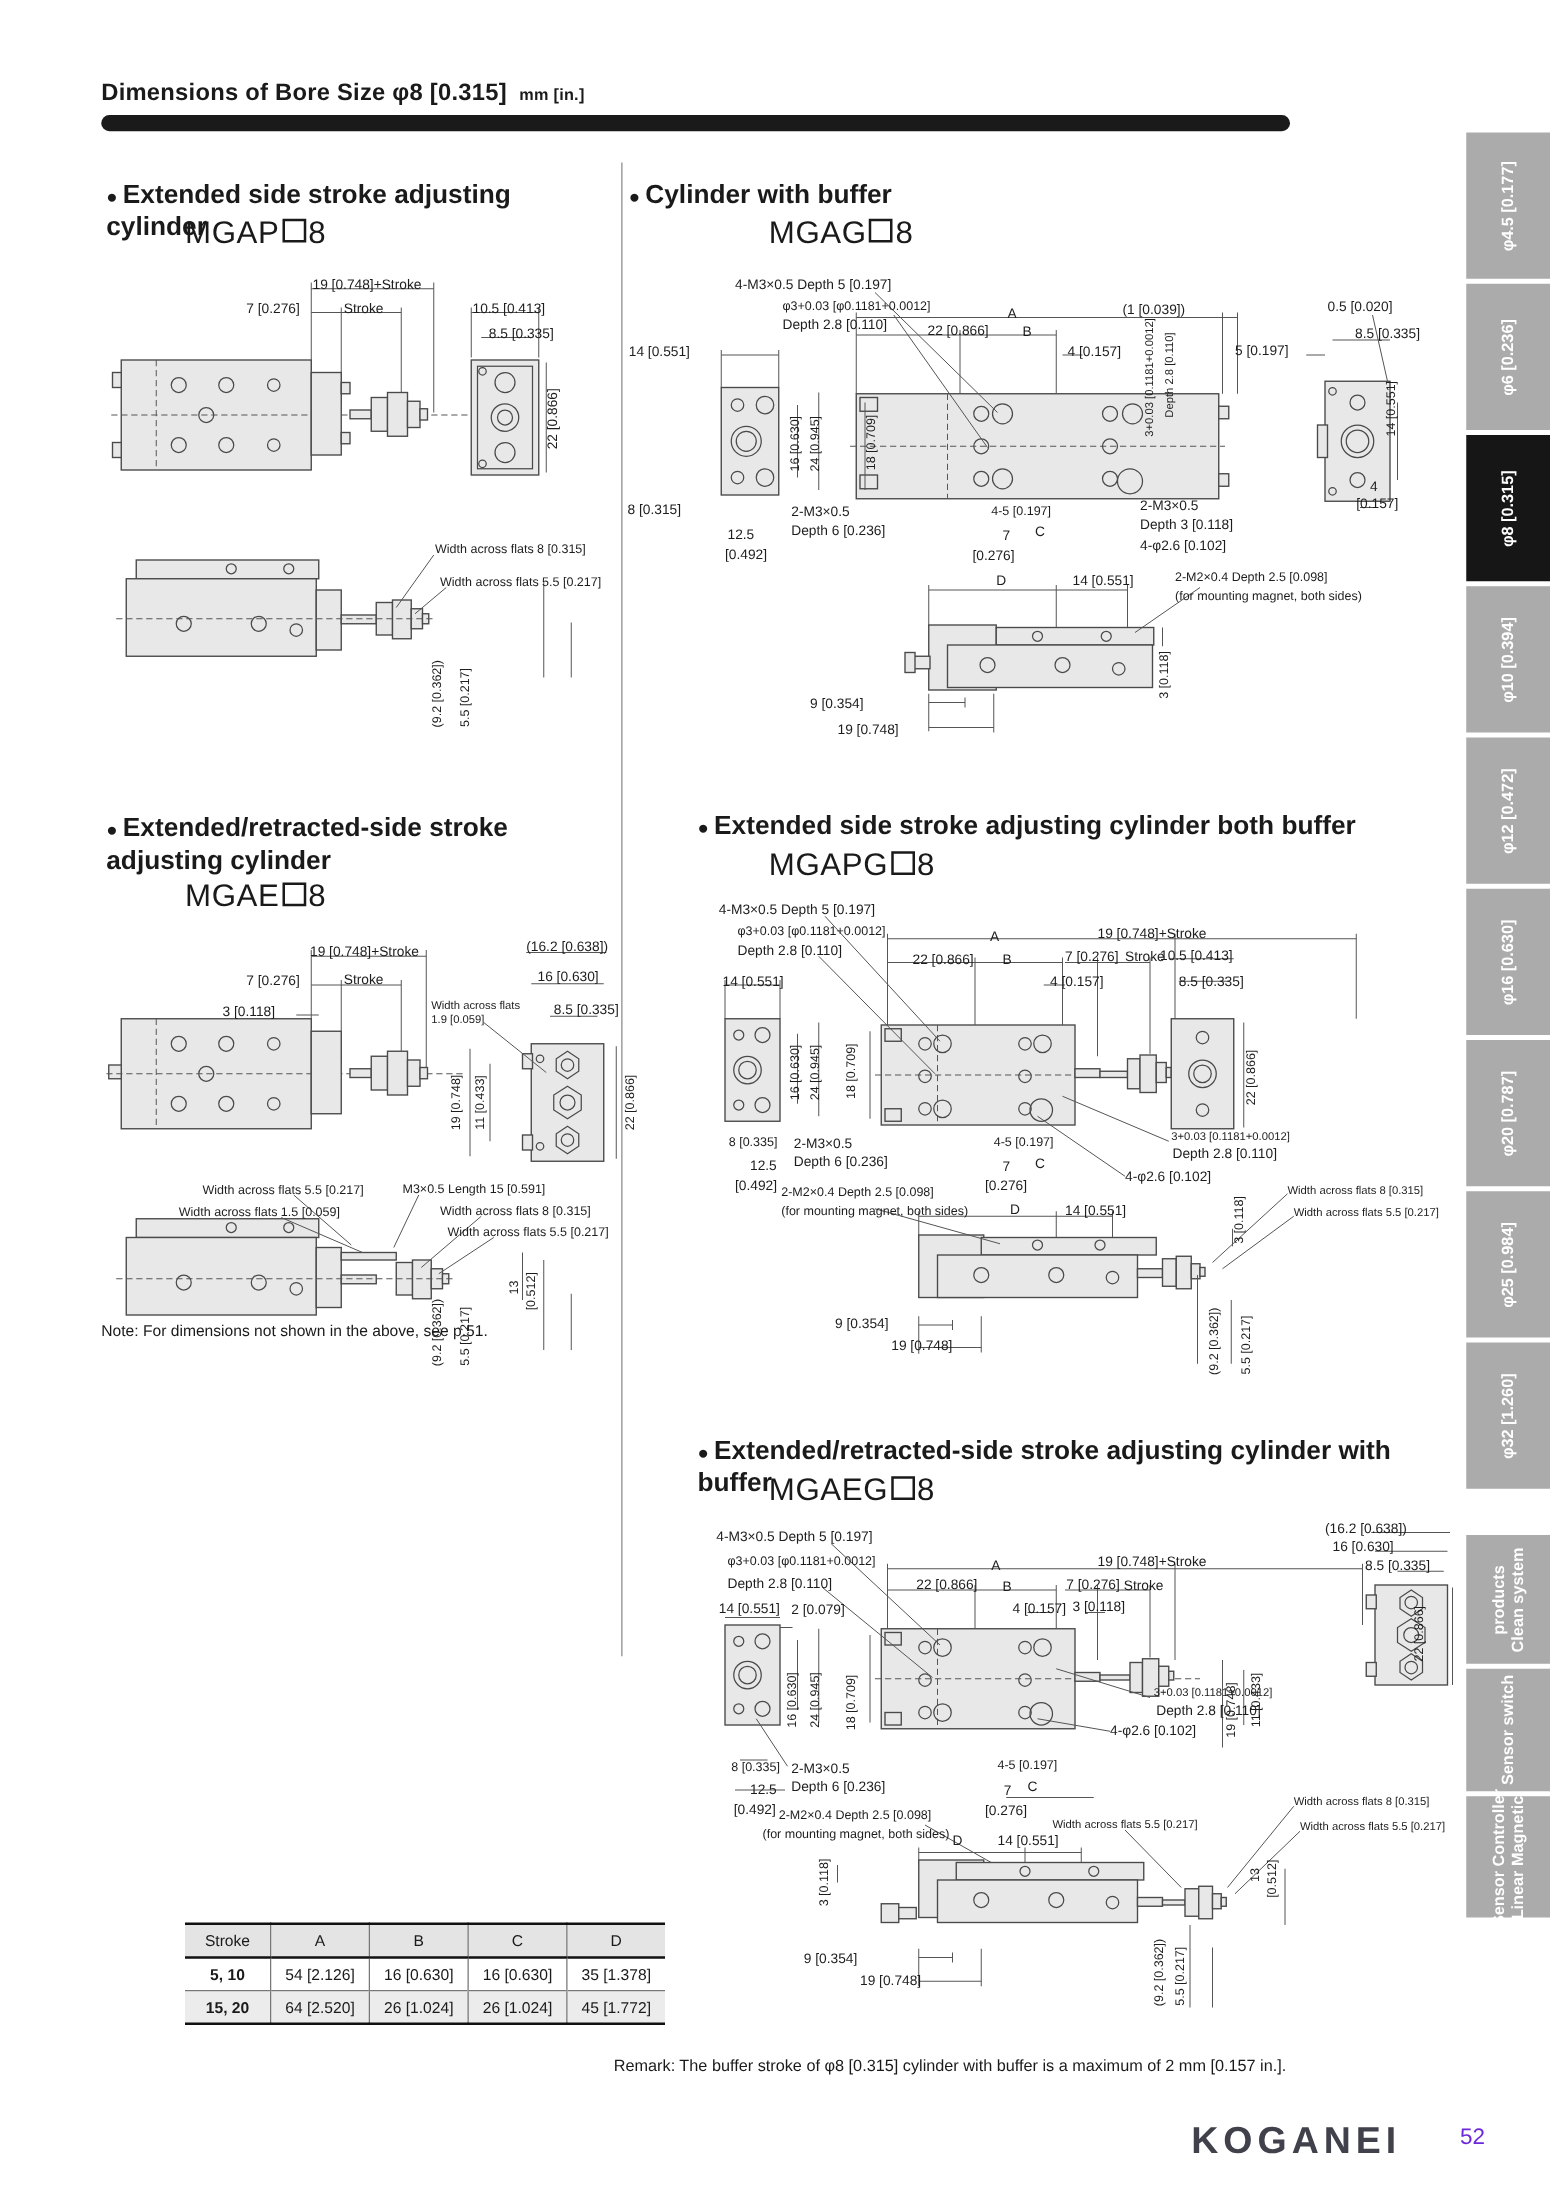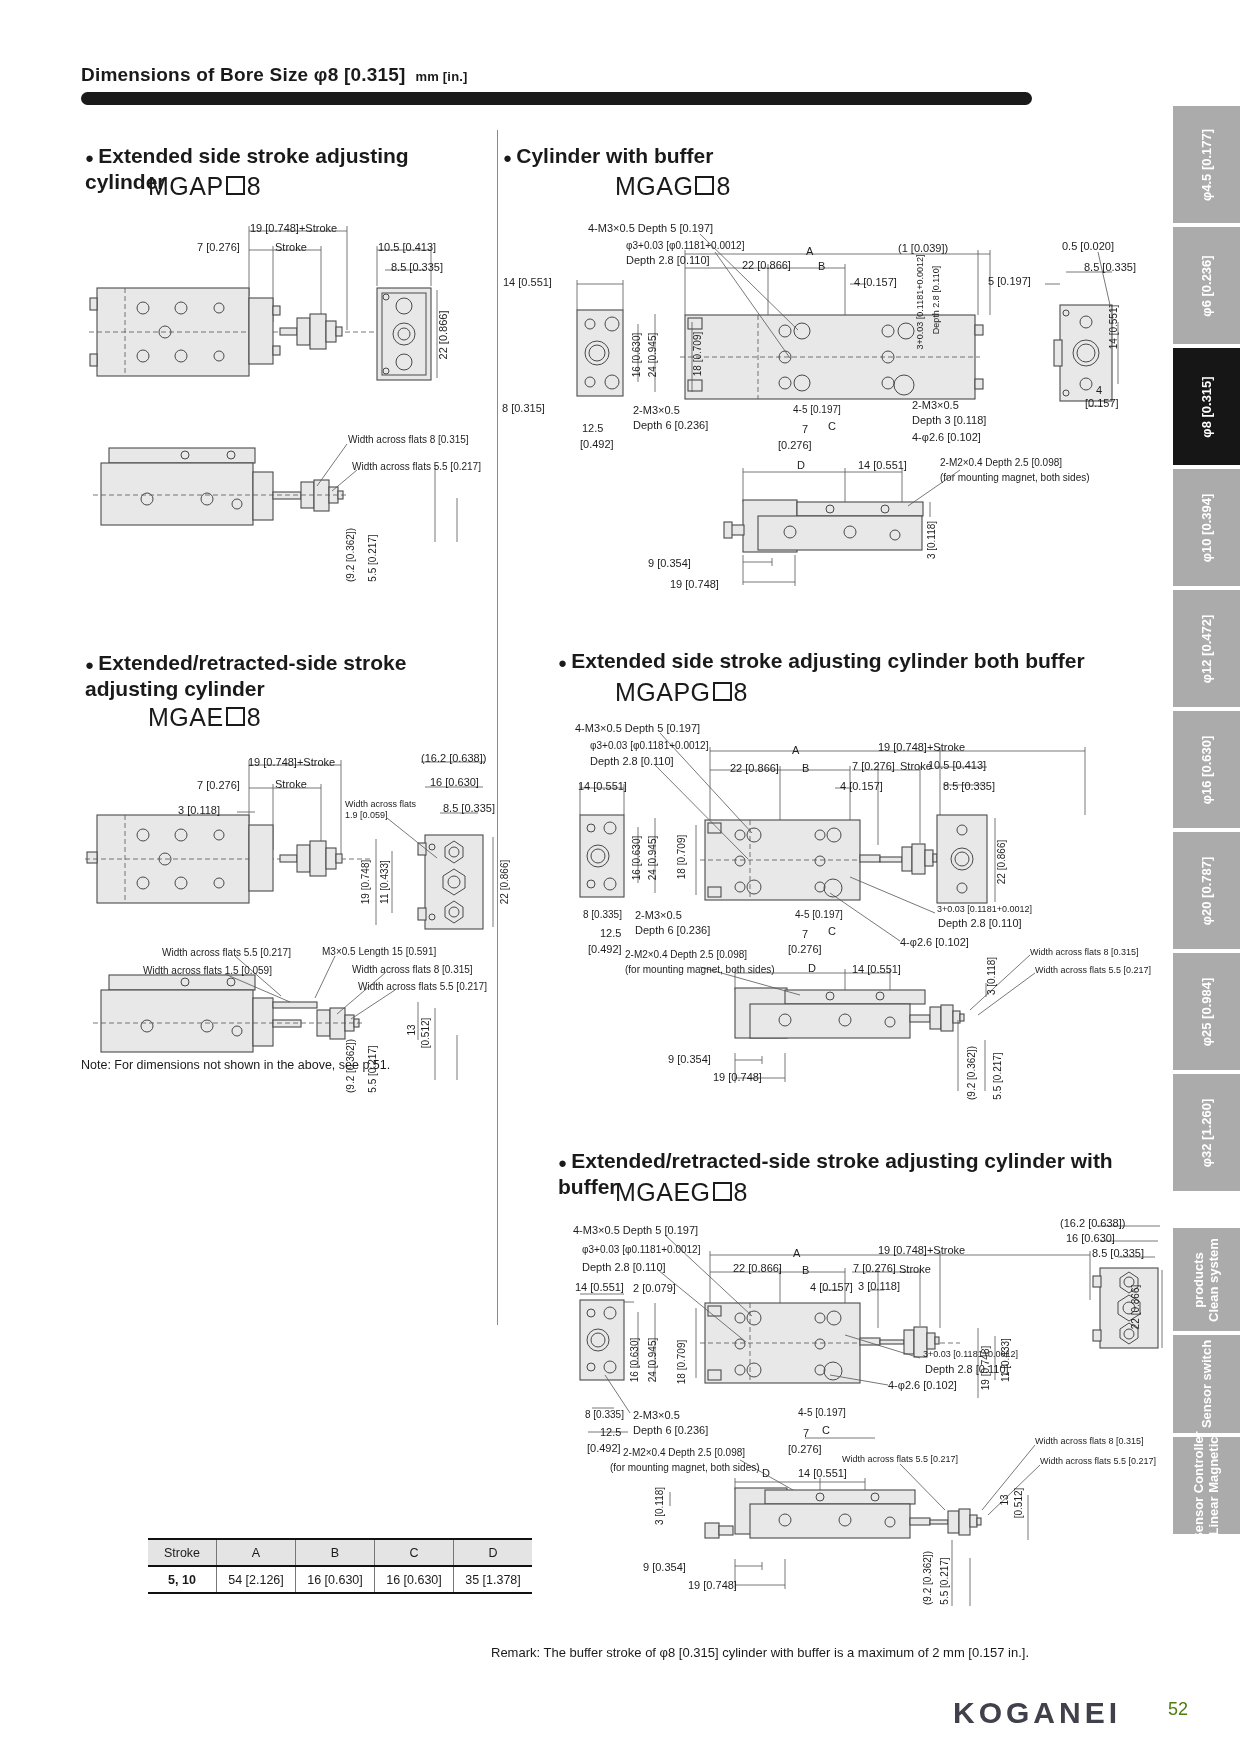--- a/index.html
+++ b/index.html
@@ -41,21 +41,21 @@
   .dim-table th:first-child,.dim-table td:first-child{border-left:none;}
   .dim-table th:last-child,.dim-table td:last-child{border-right:none;}
   
   .sidebar{position:absolute;left:1173px;top:106px;width:67px;}
   .tab{position:relative;width:67px;background:#ababab;margin-bottom:4px;}
   .tab.active{background:#161616;}
   .tab span{position:absolute;left:50%;top:50%;transform:translate(-50%,-50%) rotate(-90deg);
      color:#fff;font-weight:bold;font-size:13px;white-space:nowrap;text-align:center;line-height:1.15;}
   
   .logo{position:absolute;left:953px;top:1696px;font-size:30px;font-weight:800;letter-spacing:4px;color:#41414b;}
-  .page-num{position:absolute;left:1168px;top:1699px;font-size:18px;color:#4d7c0f;}
+  .page-num{position:absolute;left:1168px;top:1699px;font-size:18px;color:#6d28d9;}
 </style>
 </head>
 <body>
 
 <div id="page">
 
   <div class="page-title">
     <span>Dimensions of Bore Size φ8 [0.315]</span><span class="unit">mm [in.]</span>
   </div>
   <div class="title-bar"></div>
@@ -661,20 +661,27 @@
         </tr>
       </thead>
     <tbody id="tbl-body">
         <tr>
           <td>5, 10</td>
           <td>54 [2.126]</td>
           <td>16 [0.630]</td>
           <td>16 [0.630]</td>
           <td>35 [1.378]</td>
         </tr>
+        <tr>
+          <td>15, 20</td>
+          <td>64 [2.520]</td>
+          <td>26 [1.024]</td>
+          <td>26 [1.024]</td>
+          <td>45 [1.772]</td>
+        </tr>
       </tbody>
   </table>
 
   <div class="remark">Remark: The buffer stroke of φ8 [0.315] cylinder with buffer is a maximum of 2 mm [0.157 in.].</div>
 
   <div class="sidebar" id="sidebar">
       <div class="tab" style="height: 117px;">
         <span>φ4.5 [0.177]</span>
       </div>
       <div class="tab" style="height: 117px;">

